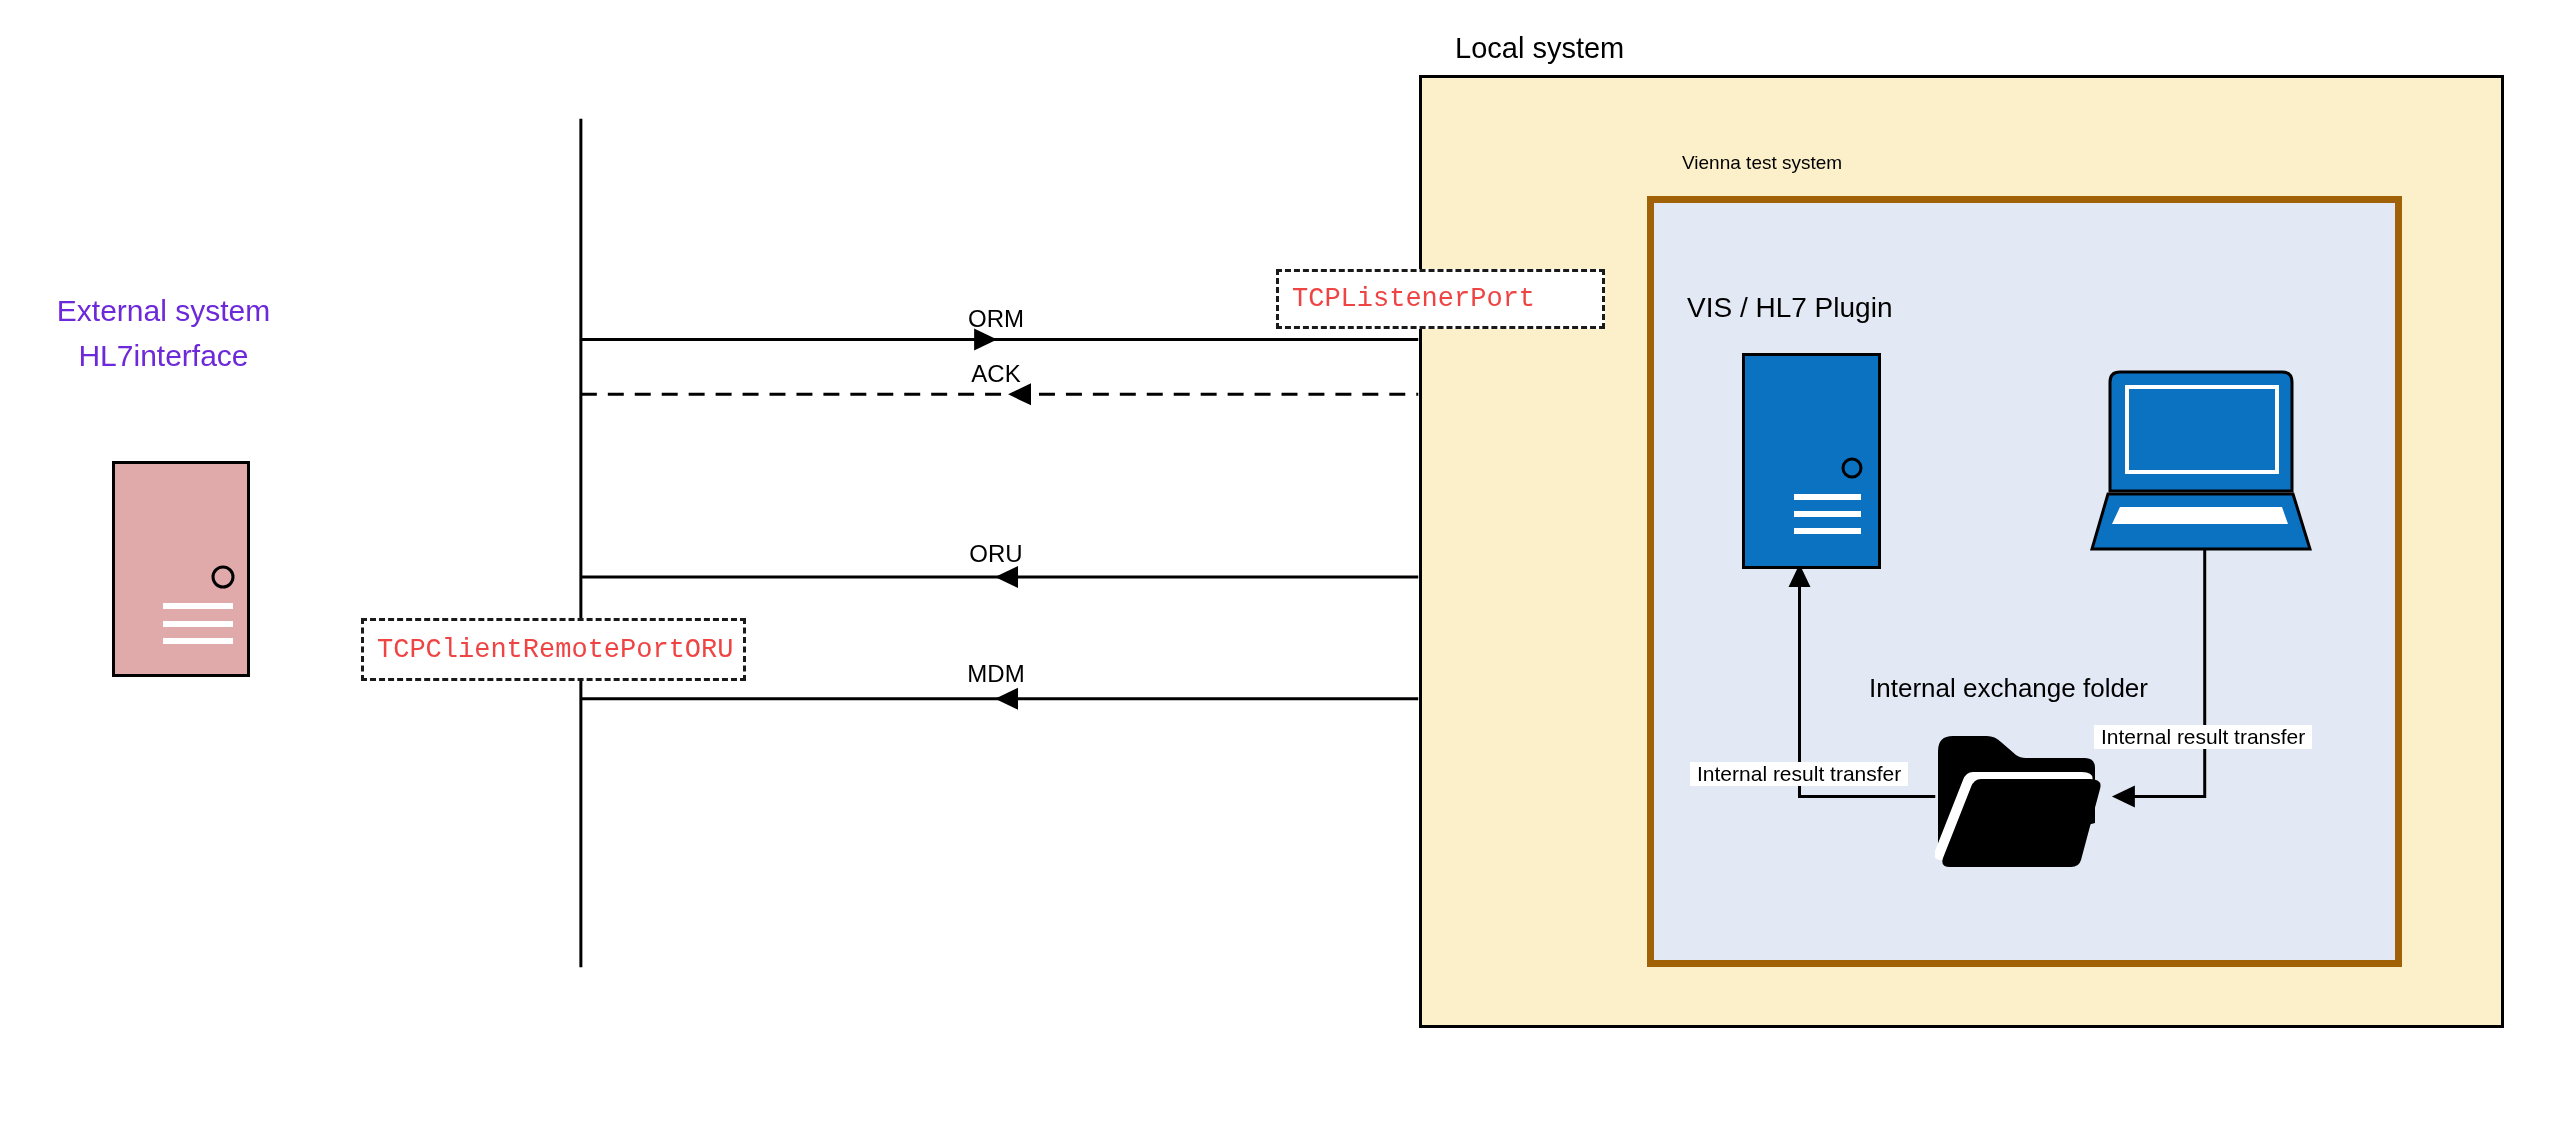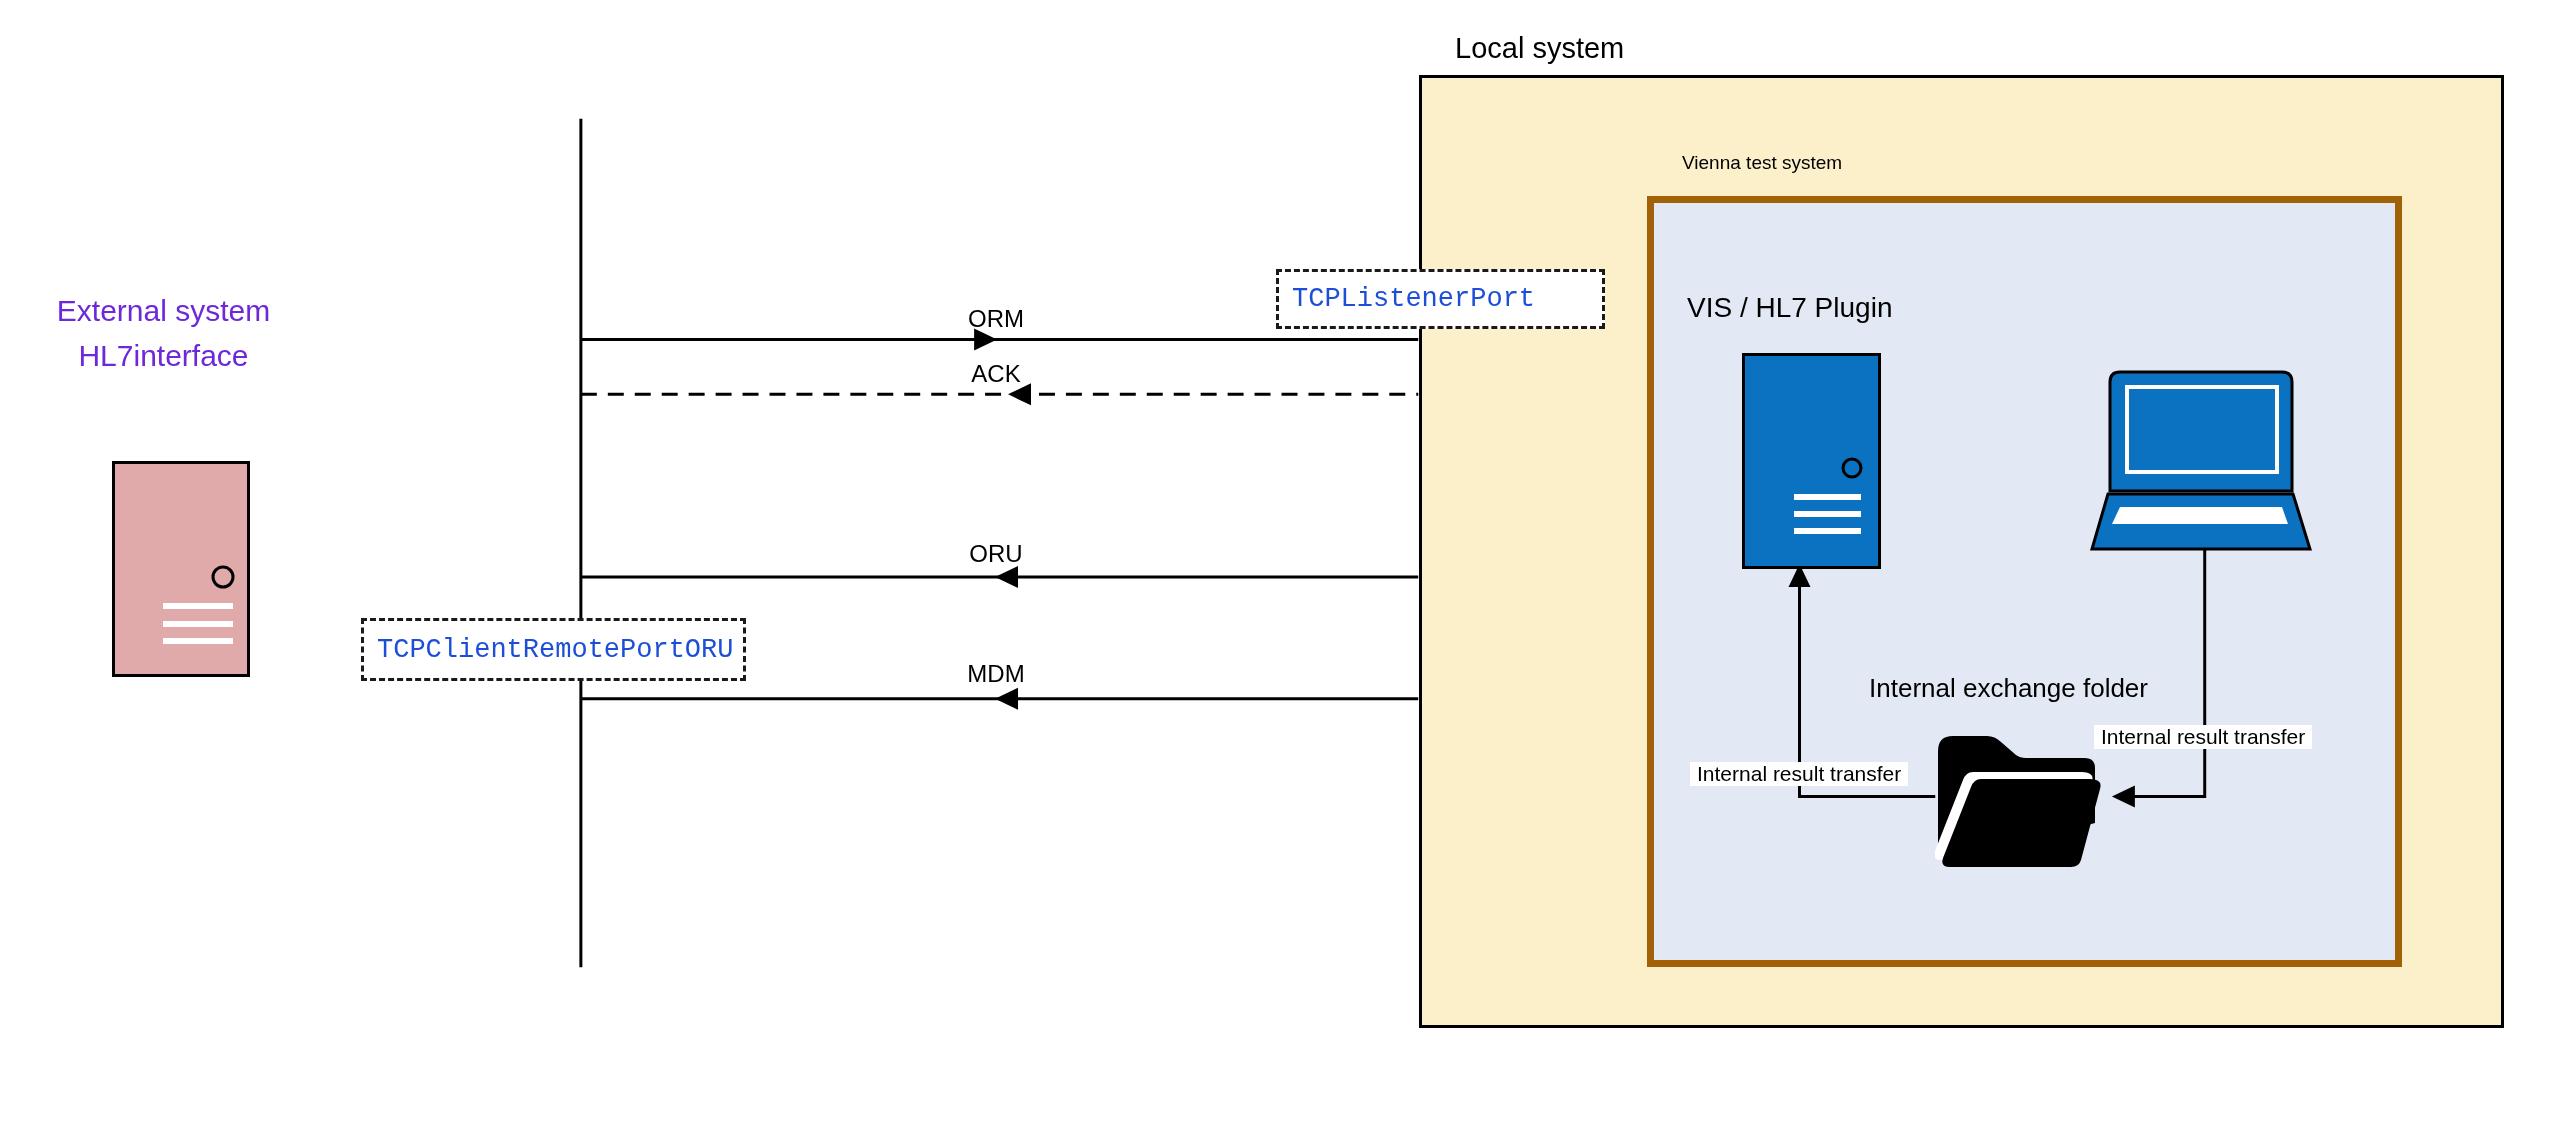--- a/index.html
+++ b/index.html
@@ -22,21 +22,21 @@
   .icon svg{display:block;width:100%;height:100%;}
   .ext-server{left:112px;top:461px;width:138px;height:216px;}
   
   .overlay{left:0;top:0;width:2576px;height:1126px;z-index:5;}
   
   .msg-label{left:936px;width:120px;text-align:center;font-size:24px;color:#000;z-index:4;}
   
   .port-box{
     background:#fff;border:3px dashed #1a1a1a;box-sizing:border-box;
     display:flex;align-items:center;padding-left:13px;
-    font-family:"Liberation Mono", monospace;font-size:27px;color:#1d4ed8;
+    font-family:"Liberation Mono", monospace;font-size:27px;color:#ef4444;
     z-index:6;white-space:nowrap;
   }
   .port-oru{left:361px;top:494px;width:385px;height:63px;}
   .port-mdm{left:361px;top:618px;width:385px;height:63px;}
   .port-listener{left:1276px;top:269px;width:329px;height:60px;}
   
   .local-box{
     left:1419px;top:75px;width:1085px;height:953px;box-sizing:border-box;
     background:var(--local-system-fill);border:3px solid #000;
   }

